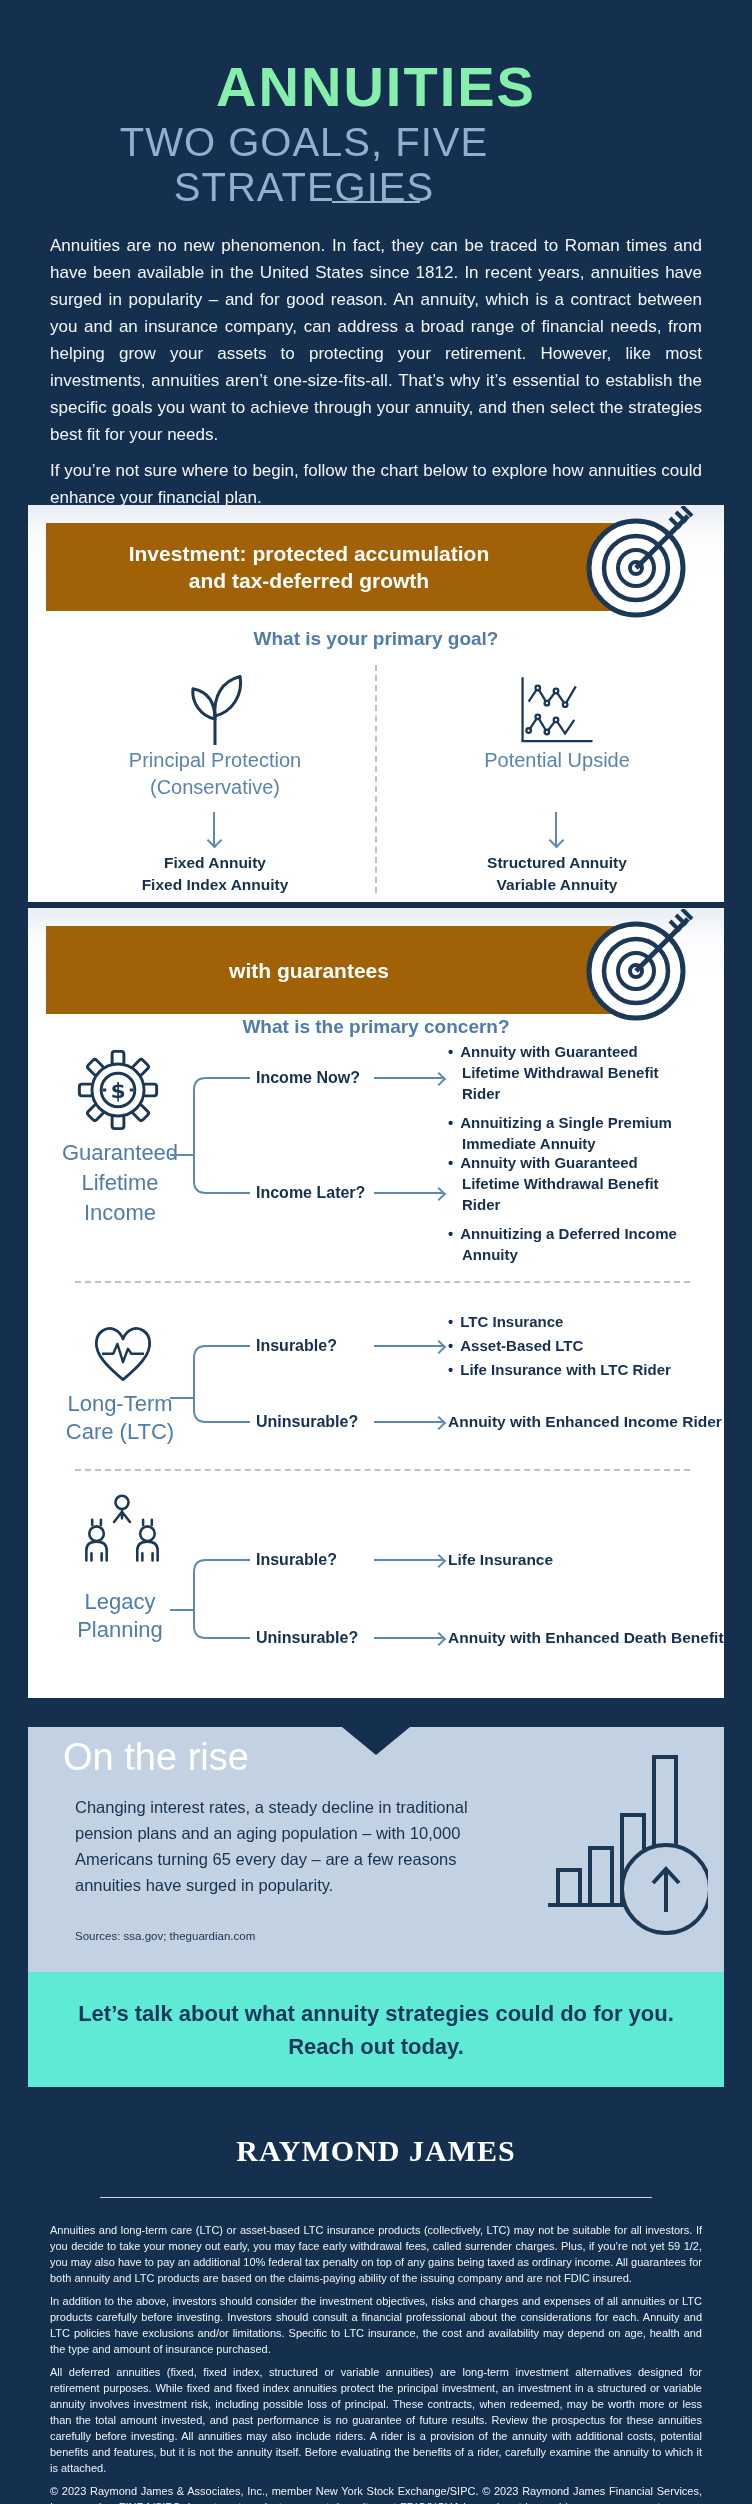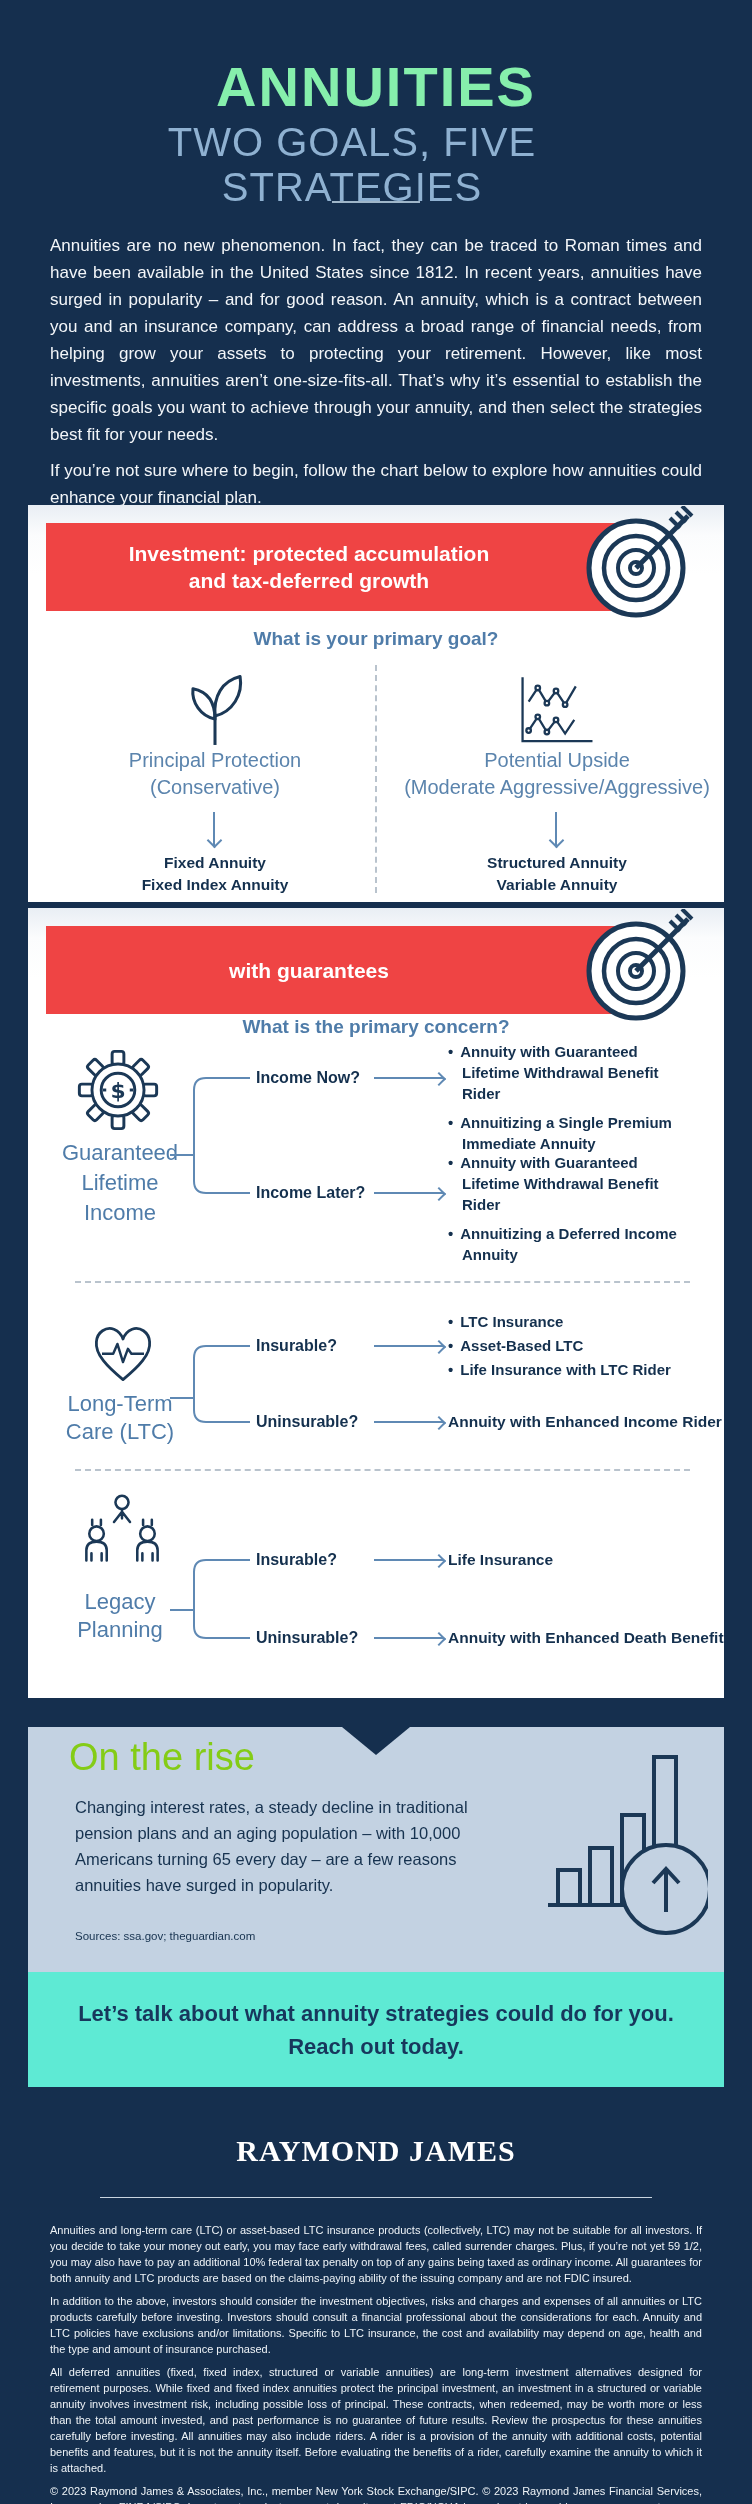--- a/index.html
+++ b/index.html
@@ -8,29 +8,29 @@
     background:#152f4e;overflow:hidden;
     font-family:"Liberation Sans","DejaVu Sans",sans-serif;
     -webkit-font-smoothing:antialiased;
   }
   .abs{position:absolute;}
 
   
   .hero-title{top:54px;left:0;width:752px;text-align:center;color:#86efac;
     font-size:56px;font-weight:700;letter-spacing:2px;}
   .hero-sub{top:120px;left:0;width:608px;text-align:center;color:#8fb1d1;
-    font-size:40px;font-weight:400;letter-spacing:1px;padding-left:48px;}
+    font-size:40px;font-weight:400;letter-spacing:1px;}
   .hero-rule{top:201px;left:332px;width:88px;height:2px;background:#9fb6c9;}
   .intro{top:232px;left:50px;width:652px;color:#f3f6f9;font-size:17px;
     line-height:27px;text-align:justify;}
   .intro p{margin:0 0 9px 0;}
 
   
   .card{left:28px;width:696px;background:linear-gradient(180deg,#e9eef4 0px,#fbfcfd 30px,#ffffff 70px);}
-  .band{left:46px;width:596px;height:88px;background:#ef4444;display:flex;
+  .band{left:46px;width:596px;height:88px;background:#a16207;display:flex;
     flex-direction:column;justify-content:center;align-items:center;
     padding-right:70px;box-sizing:border-box;}
   .band div{color:#ffffff;font-size:21px;font-weight:700;line-height:27px;text-align:center;}
   .q-head{left:0;width:752px;text-align:center;color:#4f7ca9;font-size:19px;font-weight:700;}
 
   .col-label{text-align:center;color:#5b84ad;font-size:20px;line-height:27px;}
   .col-result{text-align:center;color:#14304e;font-size:15.5px;font-weight:700;line-height:22px;}
 
   .v-dash{border-left:2px dashed #b9c3cd;}
   .h-dash{border-top:2px dashed #b9c3cd;width:615px;left:75px;}
@@ -52,21 +52,21 @@
   .flow-list li{margin:0 16px 8px 0;padding-left:14px;text-indent:-14px;}
   .flow-list li::before{content:"•";margin-right:7px;color:#14304e;}
   .flow-list.tight li{margin-bottom:4px;line-height:20px;}
   .flow-result{color:#14304e;font-size:15.5px;font-weight:700;line-height:20px;white-space:nowrap;}
 
   
   .rise-band{top:1727px;left:28px;width:696px;height:245px;background:#c3d2e2;}
   .notch{top:1727px;left:342px;width:0;height:0;
     border-left:34px solid transparent;border-right:34px solid transparent;
     border-top:28px solid #152f4e;}
-  .rise-title{top:1736px;left:69px;color:#84cc16;font-size:38px;font-weight:400;}
+  .rise-title{top:1736px;left:63px;color:#ffffff;font-size:38px;font-weight:400;}
   .rise-body{top:1794px;left:75px;width:400px;color:#16324f;font-size:16.5px;line-height:26px;}
   .rise-src{top:1930px;left:75px;color:#16324f;font-size:11.5px;}
 
   
   .cta-band{top:1972px;left:28px;width:696px;height:115px;background:#5eead4;
     display:flex;flex-direction:column;justify-content:center;align-items:center;}
   .cta-band div{color:#17375c;font-size:22px;font-weight:700;line-height:33px;text-align:center;}
 
   
   .rj-logo{top:2134px;left:0;width:752px;text-align:center;color:#ffffff;
@@ -139,21 +139,20 @@
       <circle cx="50" cy="20" r="3" fill="#ffffff"></circle>
         <circle cx="62" cy="38" r="3" fill="#ffffff"></circle>
       <circle cx="14" cy="72" r="3" fill="#ffffff"></circle>
         <circle cx="26" cy="54" r="3" fill="#ffffff"></circle>
       <circle cx="38" cy="74" r="3" fill="#ffffff"></circle>
         <circle cx="50" cy="58" r="3" fill="#ffffff"></circle>
     </g>
   </svg>
   <div class="abs col-label" style="top:747px;left:396px;width:322px;">
     <div>Potential Upside</div>
-    <div>(Moderate Aggressive/Aggressive)</div>
   </div>
   <div class="abs down-arrow" style="top:812px;left:555px;"></div>
   <div class="abs col-result" style="top:852px;left:396px;width:322px;">
     <div>Structured Annuity</div>
     <div>Variable Annuity</div>
   </div>
 
   <div class="abs card" style="top:908px;height:790px;"></div>
   <div class="abs band" style="top:926px;">
     <div>with guarantees</div>

